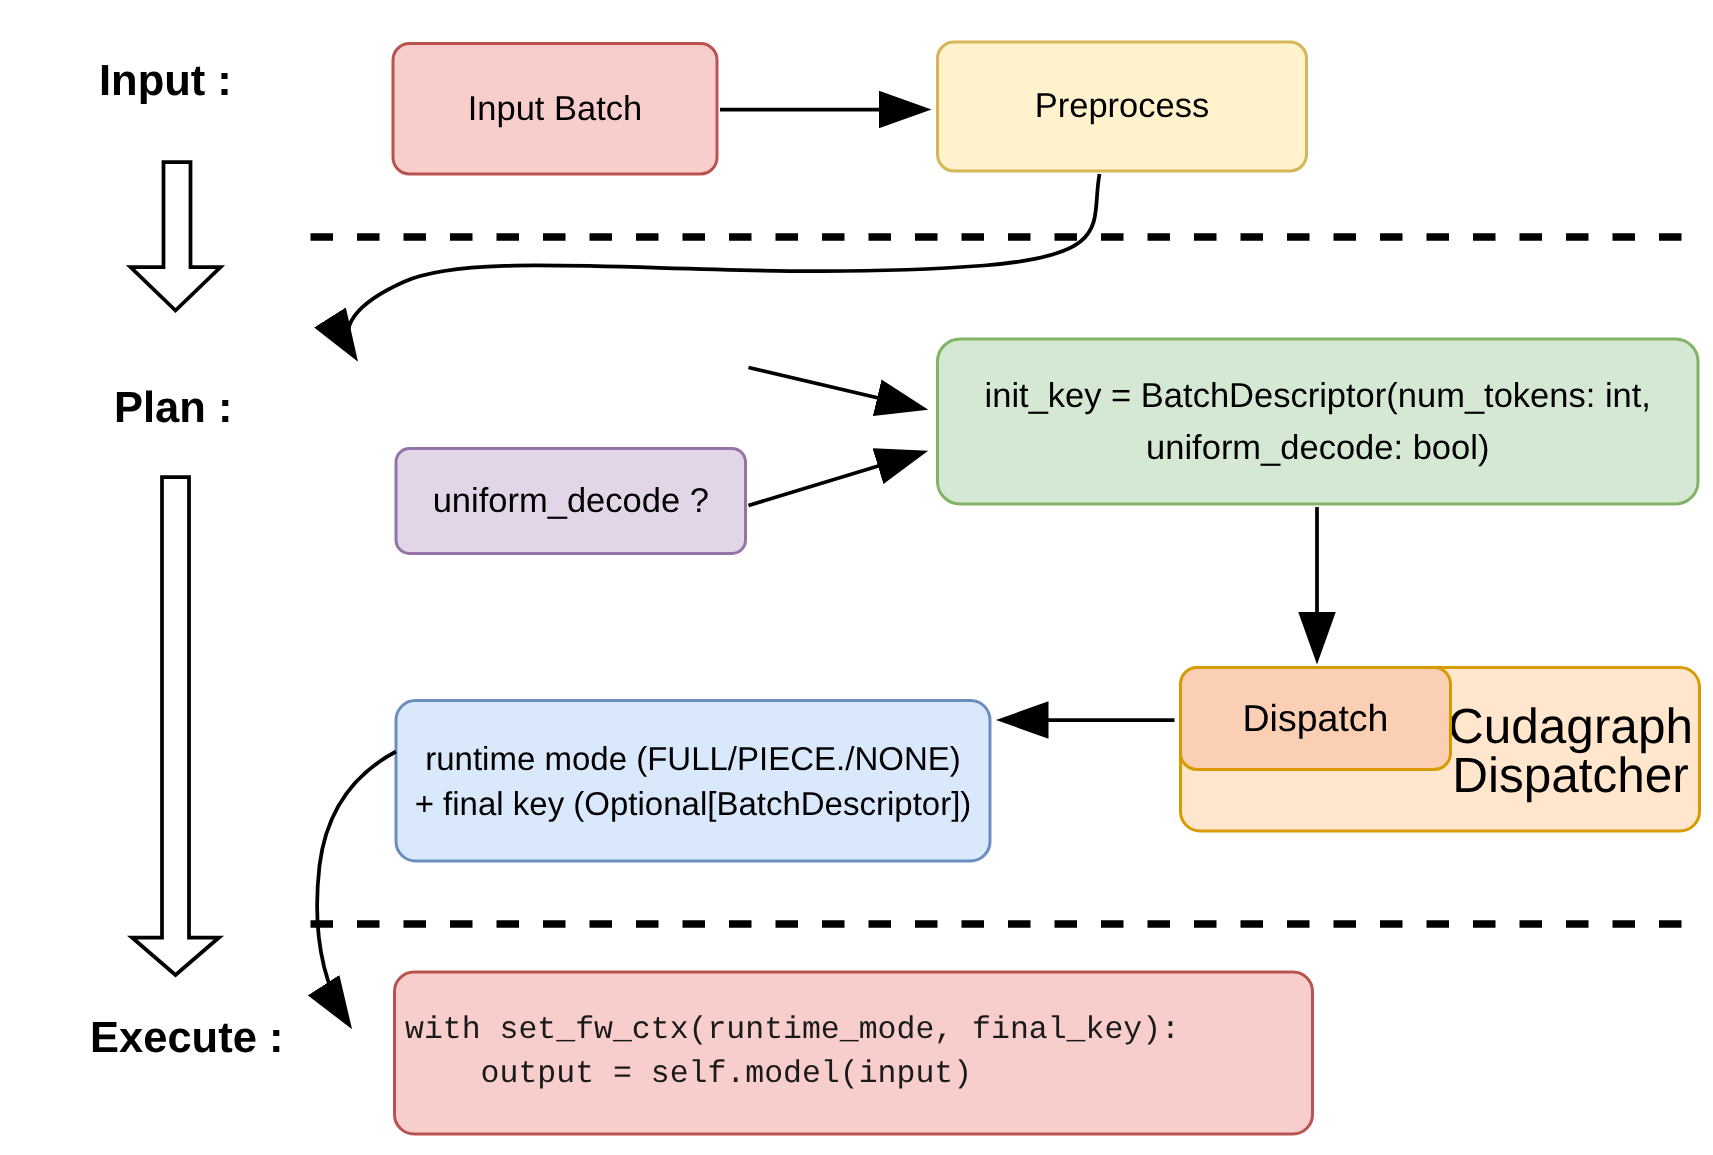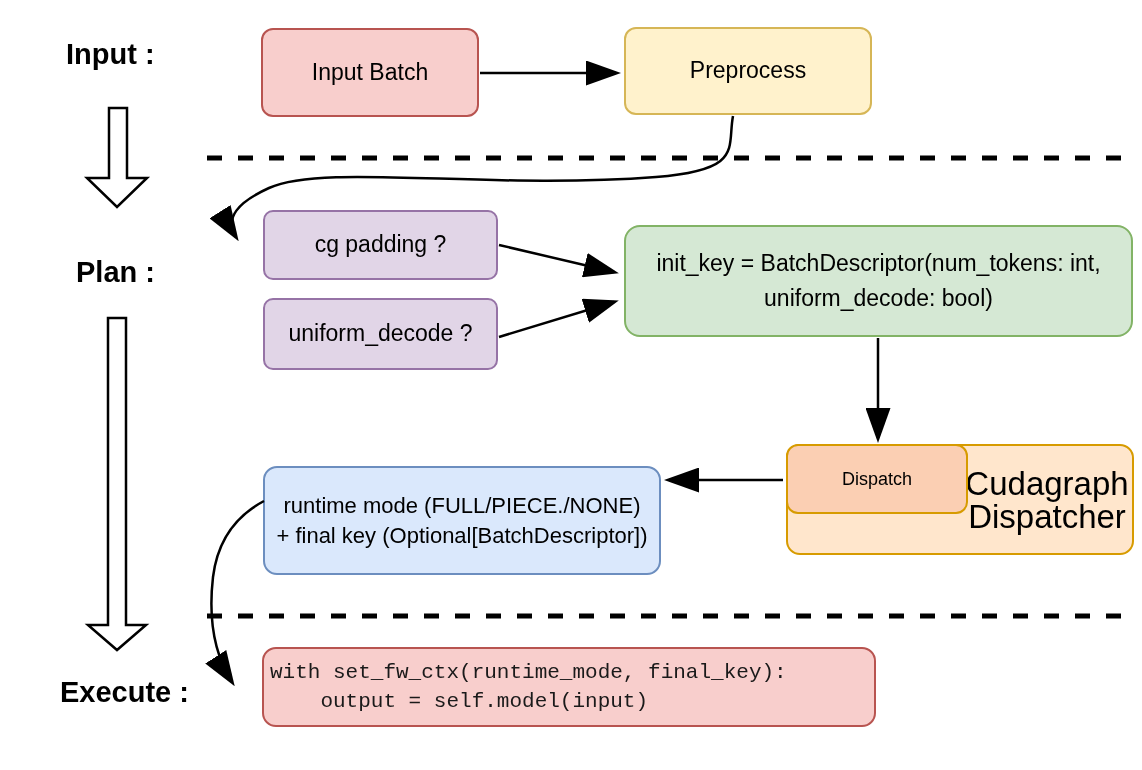--- a/index.html
+++ b/index.html
@@ -66,29 +66,29 @@
   #node-cudagraph-dispatcher .outer-label {
     width: 170px;
     text-align: center;
     font-size: 33px;
     line-height: 33px;
     white-space: pre-line;
   }
   #node-dispatch {
     left: 750px; top: 444px; width: 182px; height: 70px;
     background: #FBCFB3; border-color: #D79B00; border-radius: 12px;
-    font-size: 18px;
+    font-size: 25px;
   }
   #node-runtime-mode {
     left: 227px; top: 466px; width: 398px; height: 109px;
     background: #DAE8FC; border-color: #6C8EBF; border-radius: 14px;
     font-size: 22px; line-height: 30px;
   }
   #node-execute-code {
-    left: 226px; top: 647px; width: 614px; height: 80px;
+    left: 226px; top: 647px; width: 614px; height: 110px;
     background: #F8CECC; border-color: #B85450; border-radius: 14px;
     font-family: "Liberation Mono", monospace;
     font-size: 21px;
     line-height: 29px;
     justify-content: flex-start;
     text-align: left;
     white-space: pre;
     padding-left: 6px;
     color: #1a1a1a;
   }
@@ -104,21 +104,20 @@
 <div id="canvas">
 
   <div class="phase-label" id="label-input">Input :</div>
   <div class="phase-label" id="label-plan">Plan :</div>
   <div class="phase-label" id="label-execute">Execute :</div>
 
   <div class="node" id="node-input-batch">Input Batch</div>
 
   <div class="node" id="node-preprocess">Preprocess</div>
 
-  <div class="node" id="node-cg-padding">cg padding ?</div>
 
   <div class="node" id="node-uniform-decode">uniform_decode ?</div>
 
   <div class="node" id="node-init-key">init_key = BatchDescriptor(num_tokens: int,
 uniform_decode: bool)</div>
 
   <div class="node" id="node-cudagraph-dispatcher">
     <div class="outer-label">Cudagraph
 Dispatcher</div>
   </div>

